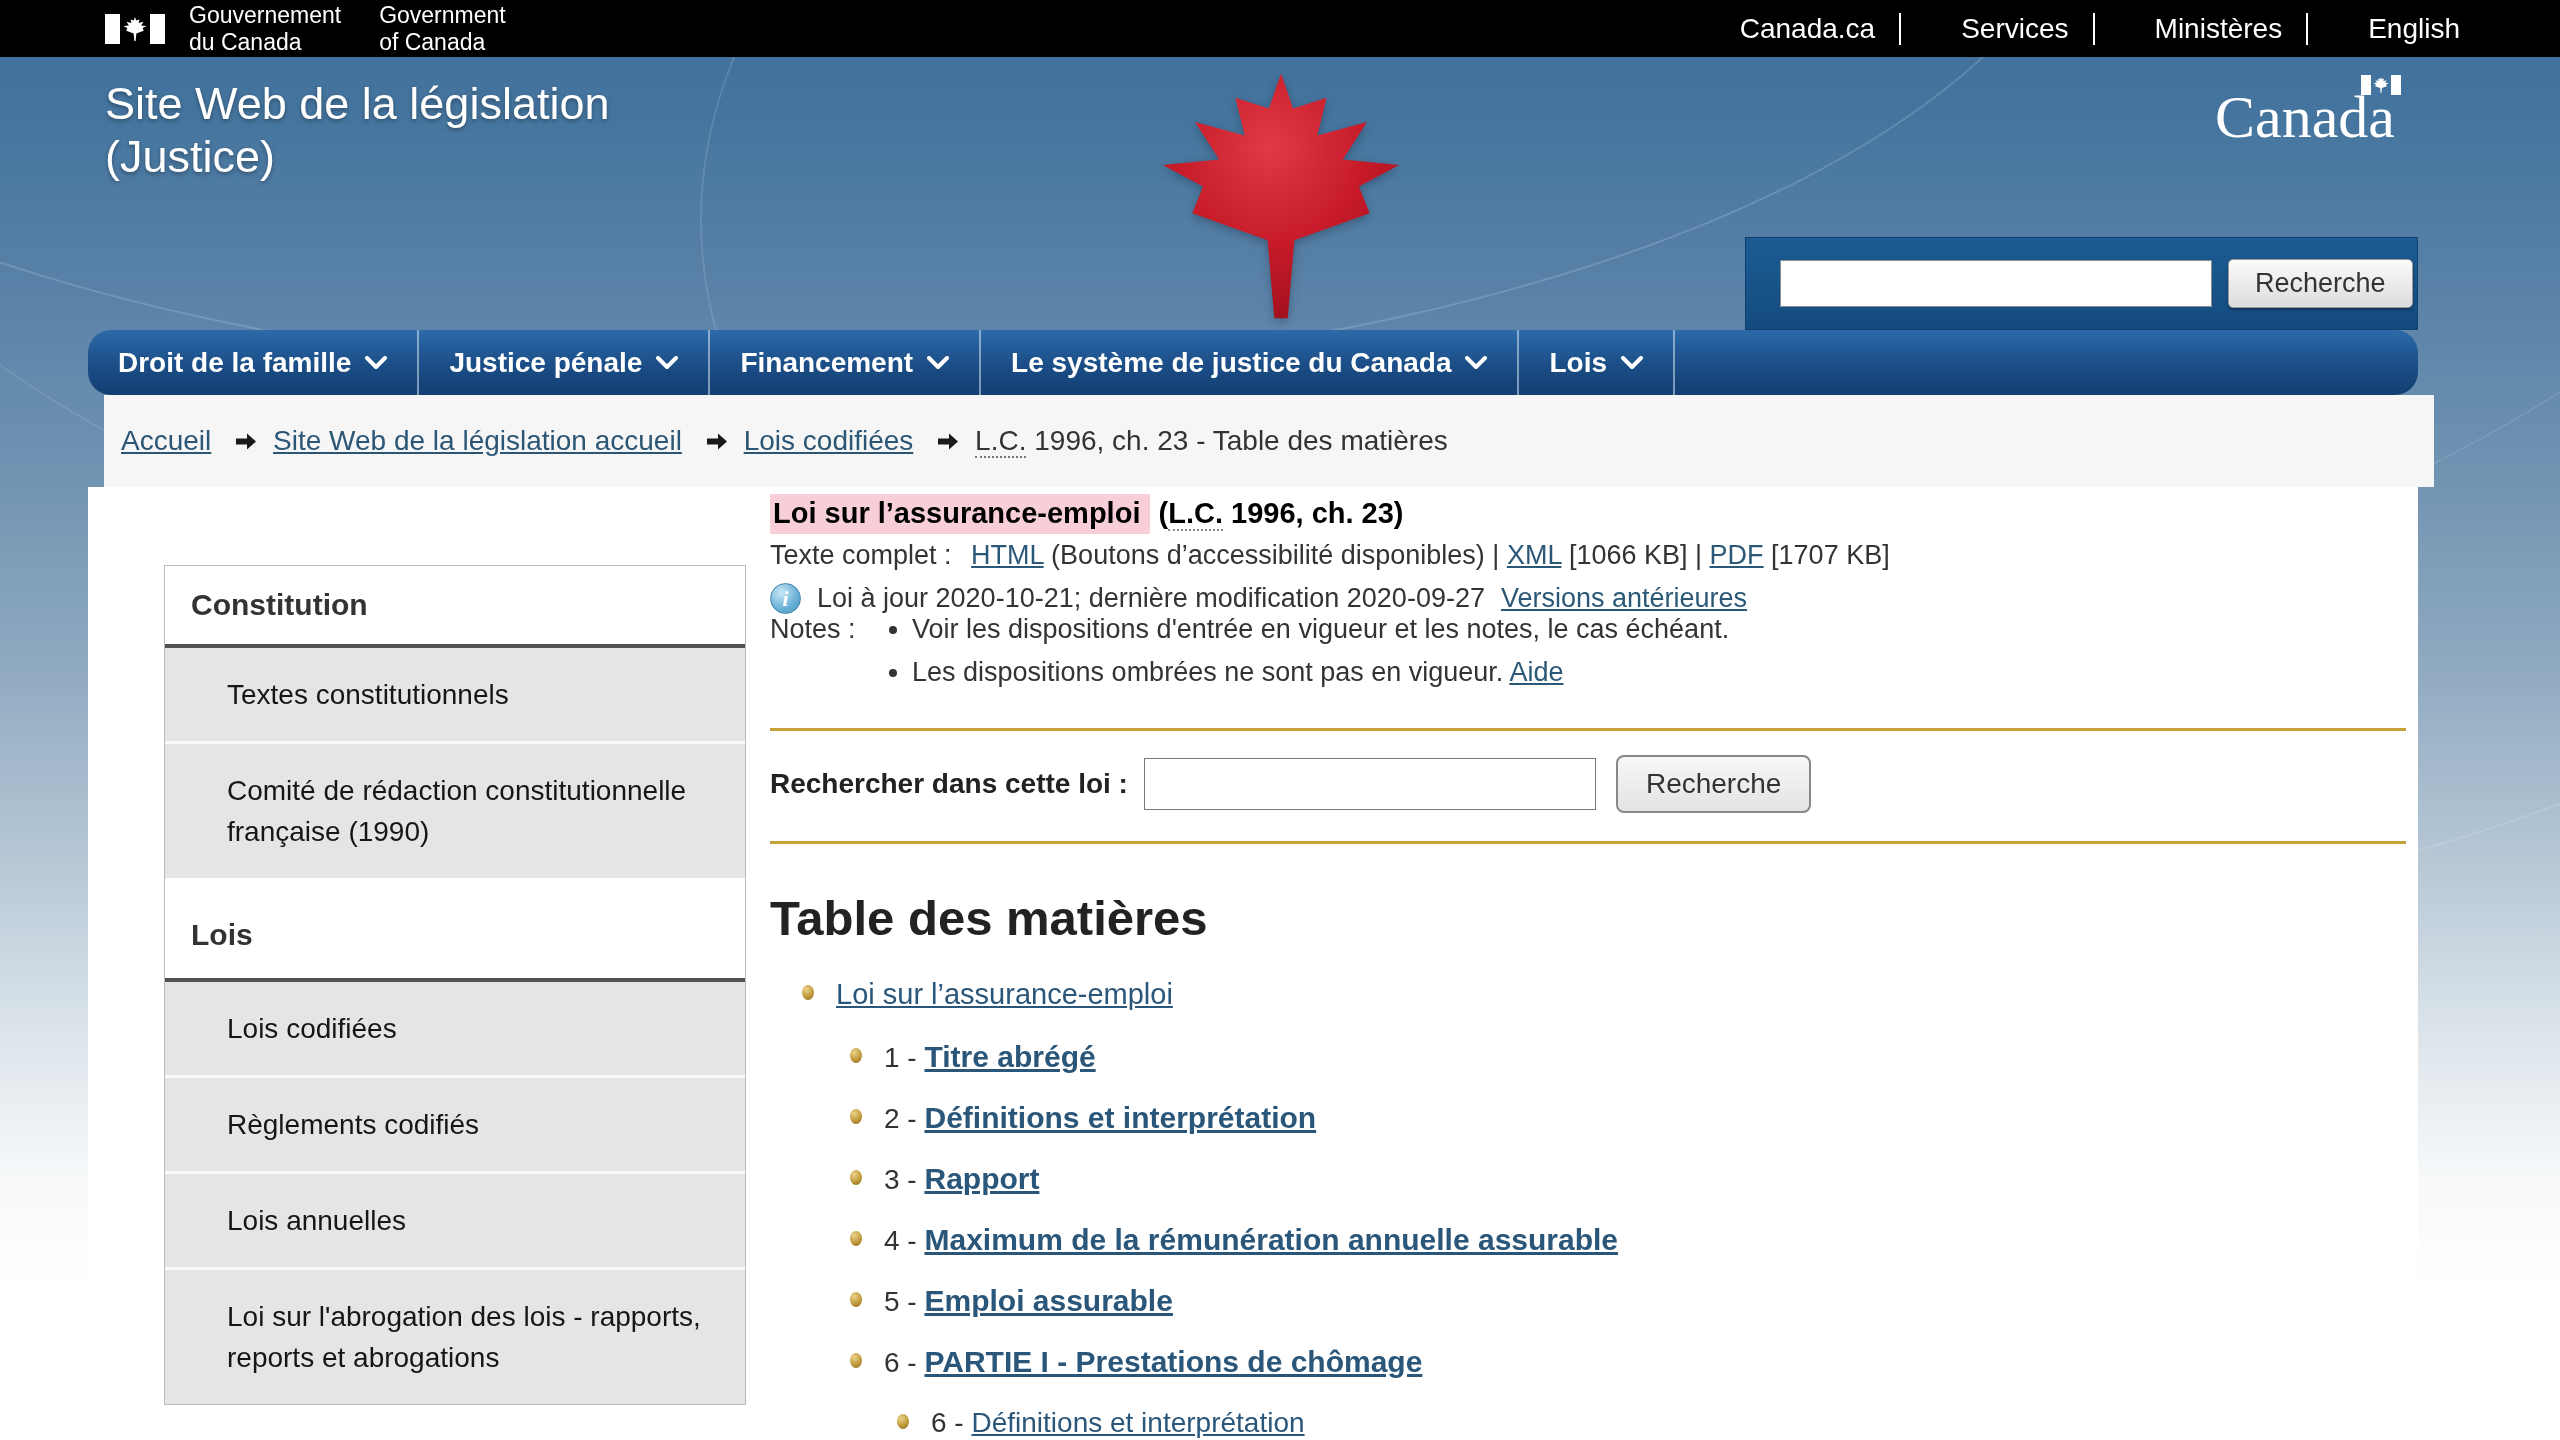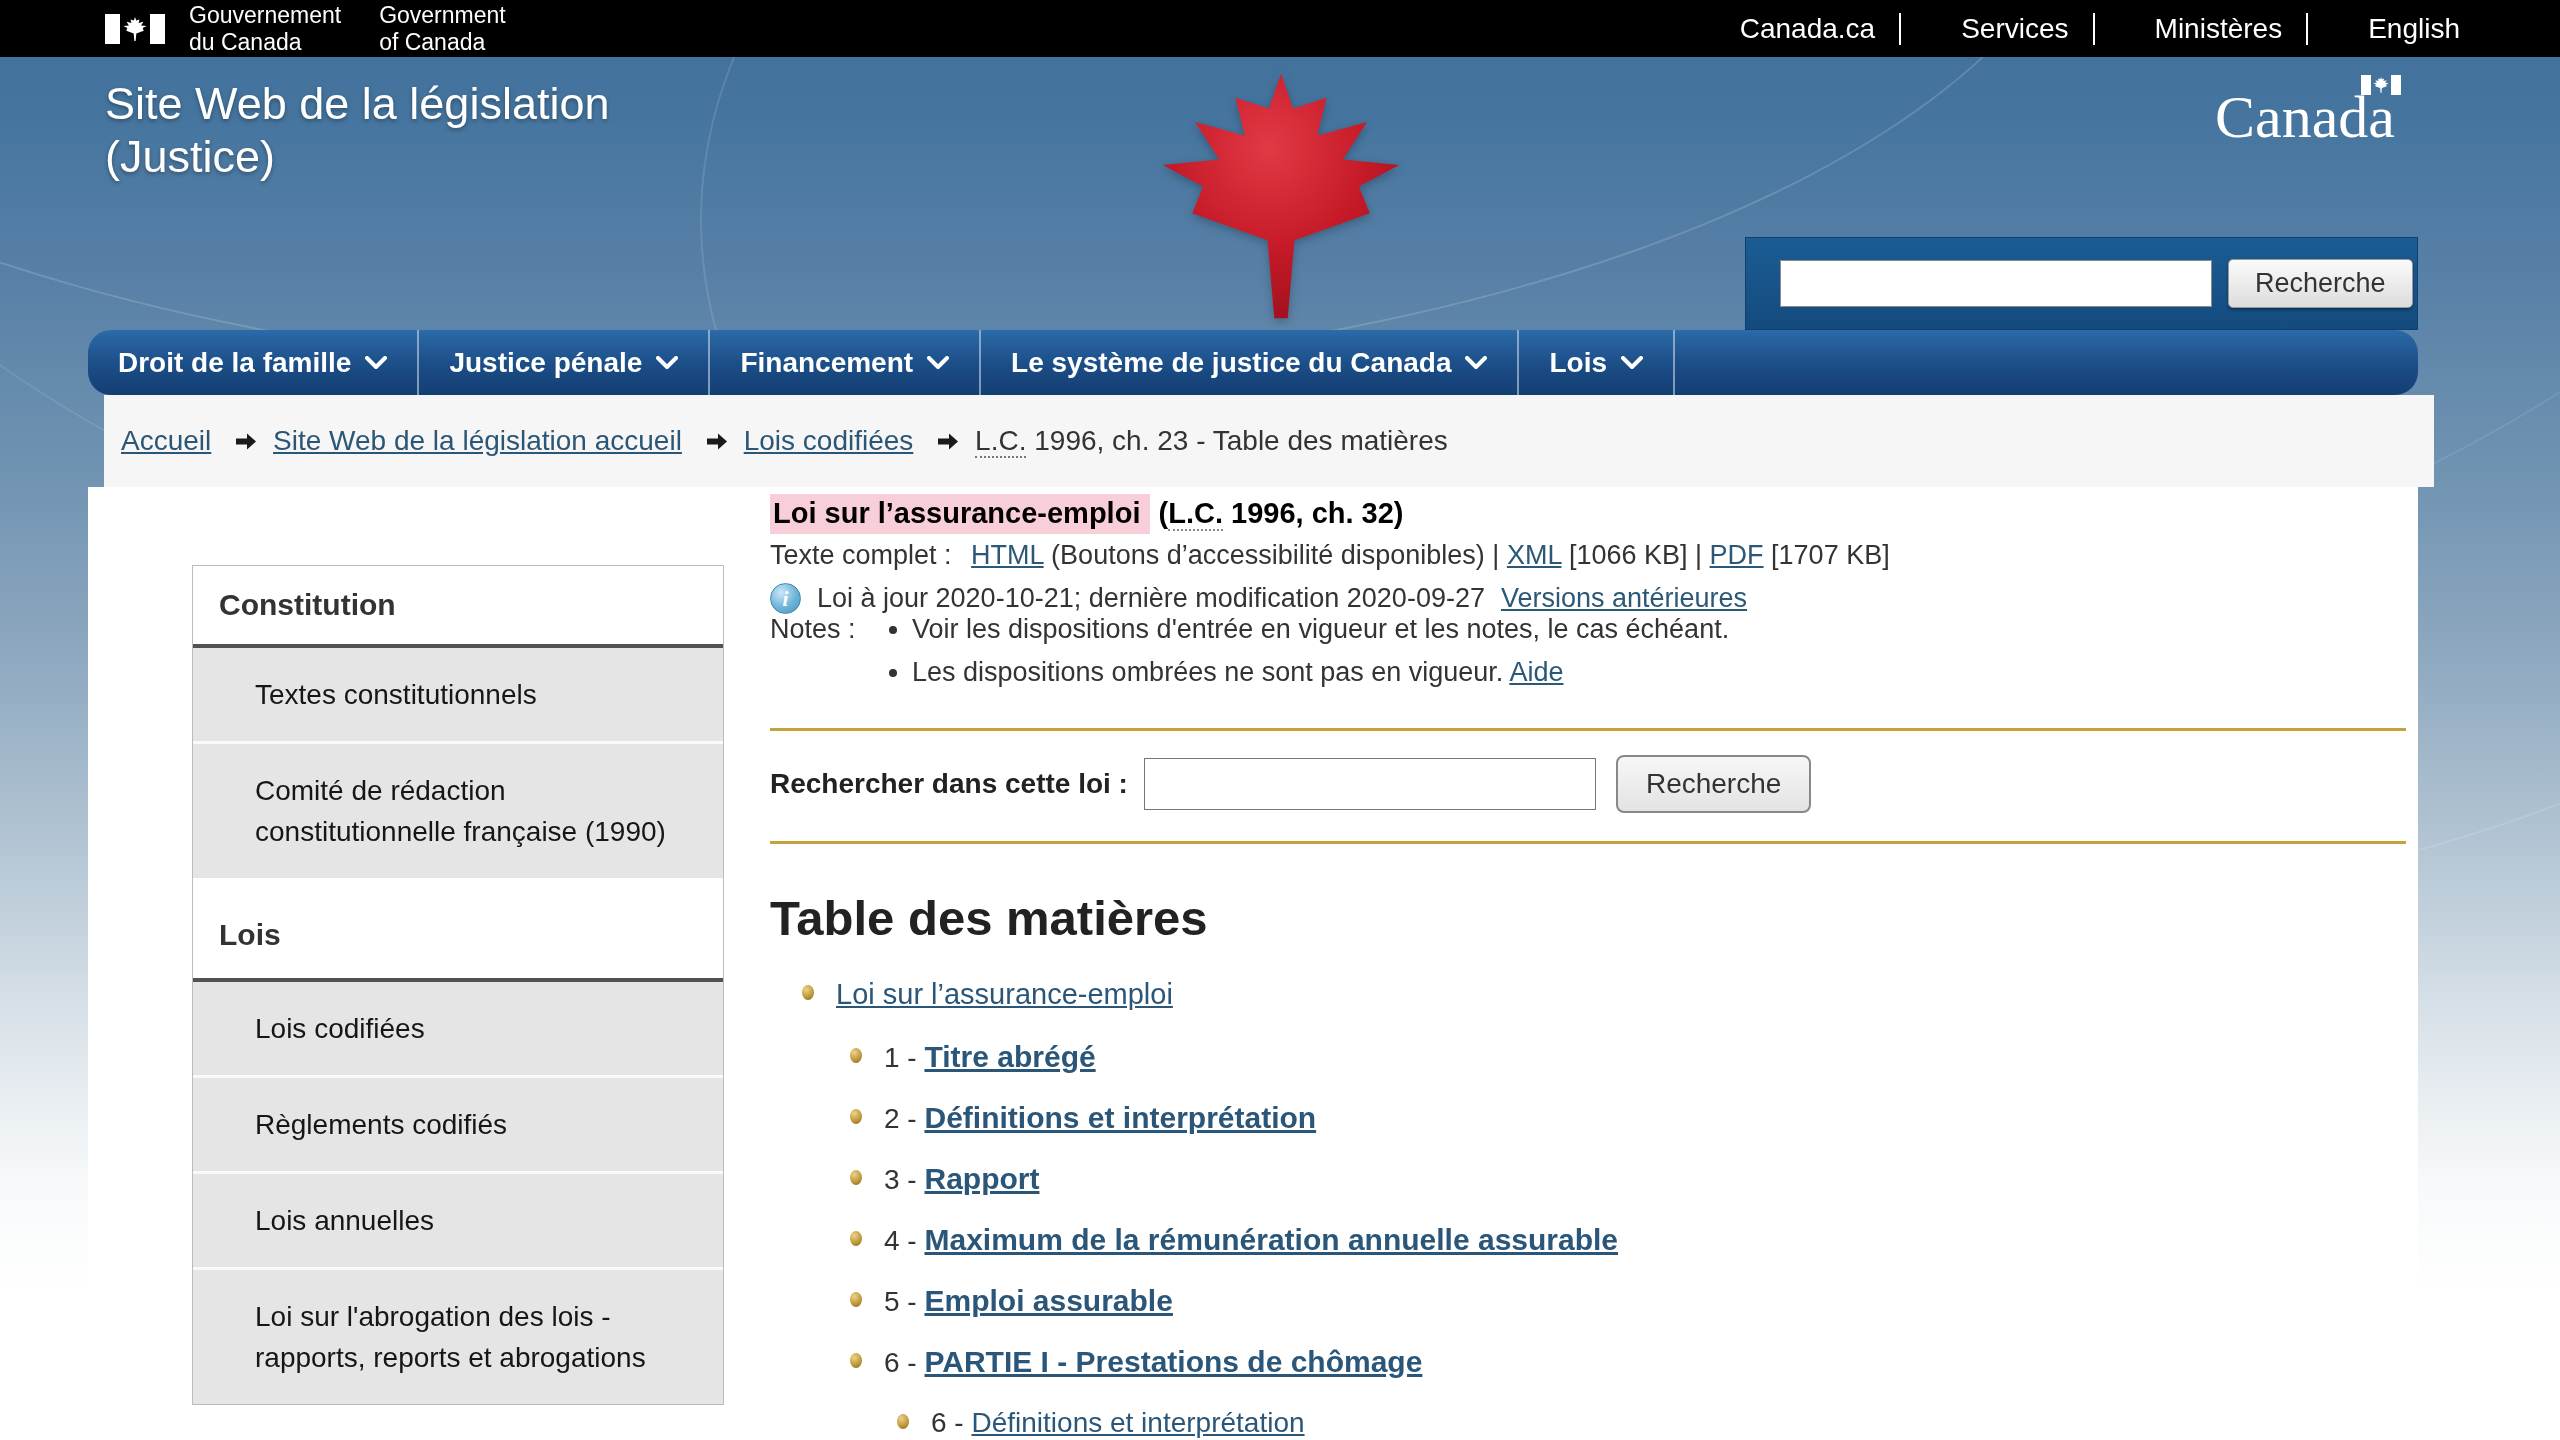--- a/index.html
+++ b/index.html
@@ -60,21 +60,21 @@
     display:flex; align-items:center; padding-left:17px; font-size:28px; color:#333; }
   .crumbbar ol { list-style:none; display:flex; margin:0; padding:0; align-items:center; }
   .crumbbar a { color:#2c5675; text-decoration:underline; }
   .crumb-arrow { width:24px; height:17px; margin:0 15px; }
   .crumb-cur abbr { border-bottom:2px dotted #777; }
 
   
   .content { position:absolute; left:88px; top:487px; width:2330px; height:953px; background:#fff; }
 
   
-  .sidebar { position:absolute; left:104px; top:78px; width:532px; background:#7f1d1d; border:1px solid #bcbcbc; }
+  .sidebar { position:absolute; left:76px; top:78px; width:582px; background:#7f1d1d; border:1px solid #bcbcbc; }
   .side-title { padding:22px 26px; font-size:30px; font-weight:bold; color:#333; border-bottom:4px solid #525252; background:#fff; }
   .side-section + .side-section .side-title { padding-top:40px; padding-bottom:26px; }
   .sidebar ul { list-style:none; margin:0; padding:0; background:#e5e5e5; }
   .sidebar li { border-bottom:3px solid #fafafa; }
   .sidebar li:last-child { border-bottom:none; }
   .sidebar li a { display:block; padding:26px 24px 26px 62px; font-size:28px; line-height:41px; color:#161616; text-decoration:none; }
 
   
   .main { position:absolute; left:682px; top:0; width:1636px; }
   .doc-title { margin-top:10px; font-size:29px; font-weight:bold; color:#000; }
@@ -301,21 +301,21 @@
 
             <li>
               <a href="#">Loi sur l'abrogation des lois - rapports, reports et abrogations</a>
             </li>
           </ul>
       </div>
     </aside>
 
     <main class="main">
 
-      <div class="doc-title"><span class="hl">Loi sur l’assurance-emploi</span> <span><span>(</span><abbr>L.C.</abbr><span> 1996, ch. 32)</span></span></div>
+      <div class="doc-title"><span class="hl">Loi sur l’assurance-emploi</span> <span><span>(</span><abbr>L.C.</abbr><span> 1996, ch. 23)</span></span></div>
 
       <div class="ft"><span>Texte complet : </span><a href="#" class="lnk gap">HTML</a> <span>(Boutons d’accessibilité disponibles)</span> <span>|</span> <a href="#" class="lnk">XML</a> <span>[1066 KB]</span> <span>|</span>  <a href="#" class="lnk">PDF</a> <span>[1707 KB]</span></div>
 
       <div class="info-line">
         <span class="info-icon">i</span>
         <span>Loi à jour 2020-10-21; dernière modification 2020-09-27</span>
         <a href="#" class="lnk">Versions antérieures</a>
       </div>
 
       <div class="notes">

